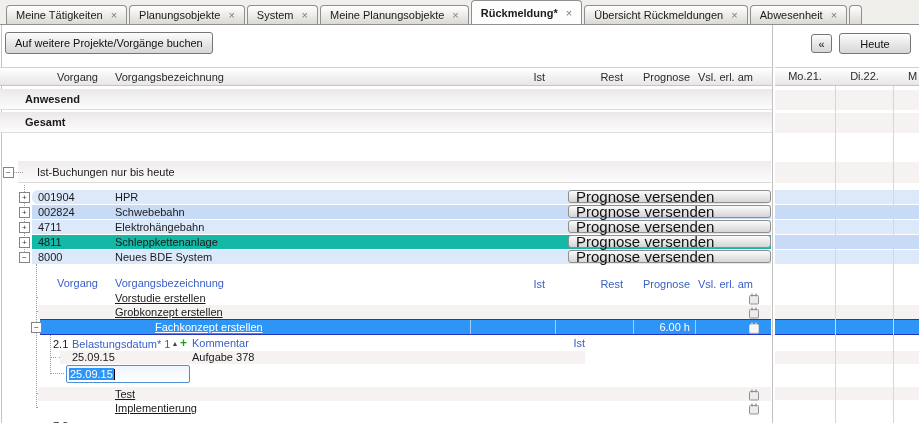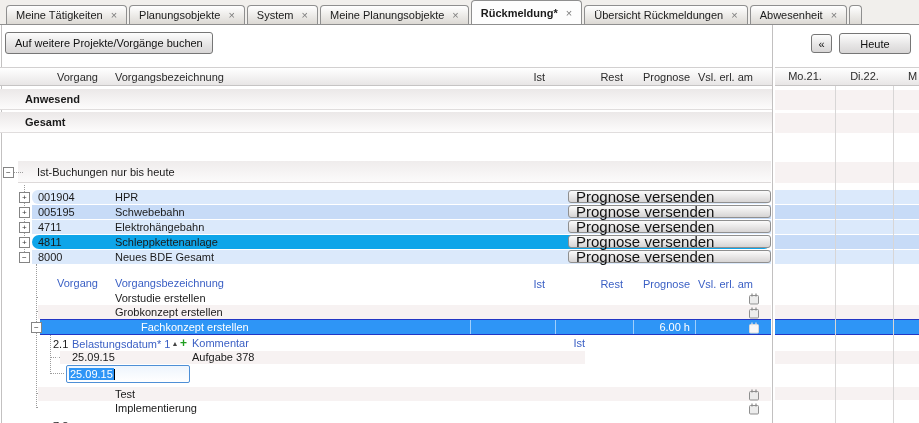--- a/index.html
+++ b/index.html
@@ -75,21 +75,21 @@
   .dv2 { left:36px; top:264px; height:144px; }
   .dv3 { left:50px; top:335px; height:39px; }
   .dot-h { position:absolute; height:1px; border-top:1px dotted #9c9c9c; z-index:1; }
   .l-root { left:14px; top:172px; width:9px; }
   .l-11 { left:37px; top:297px; width:15px; } .l-21 { left:37px; top:311px; width:15px; }
   .l-42 { left:37px; top:393px; width:15px; } .l-5  { left:37px; top:407px; width:15px; }
   .l-b1 { left:51px; top:357px; width:13px; } .l-b2 { left:51px; top:373px; width:13px; }
   
   .prow { position:absolute; left:32px; width:739px; height:14px; line-height:14px; z-index:2; }
   .pr0 { top:190px; background:#dbe9fb;border-radius:6px; } .pr1 { top:205px; background:#c7dbf7; }
-  .pr2 { top:220px; background:#dbe9fb; } .pr3 { top:235px; background:#0ea5e9;border-radius:7px; }
+  .pr2 { top:220px; background:#dbe9fb; } .pr3 { top:235px; background:#14b8a6; }
   .pr4 { top:250px; background:#dbe9fb; }
   .cid   { position:absolute; left:6px; }
   .cname { position:absolute; left:83px; }
   .pvbtn {
     position:absolute; left:536px; top:0; width:203px; height:13px;
     border:1px solid #8f8f8f; border-radius:3px;
     background:linear-gradient(#fbfbfb,#e9e8e8 50%,#d6d4d4);
     font-family:"Liberation Sans", sans-serif; font-size:15px; line-height:10px;
     text-align:left; padding-left:7px; color:#111;
   }
@@ -98,27 +98,27 @@
   .blue { color:#3a5fc4; }
   .sh-vorgang { position:absolute; left:57px; } .sh-bez { position:absolute; left:115px; }
   .subhdr .hcell { top:0; }
   
   .trow { position:absolute; left:38px; width:733px; height:14px; line-height:14px; z-index:2; }
   .t-11 { top:291px; background:#fff; }
   .t-21 { top:305px; background:#f7f2f2; }
   .t-42 { top:387px; background:#f7f2f2; }
   .t-5  { top:401px; background:#fff; }
   .tid   { position:absolute; left:15px;margin-top:32px; }
-  .tname { position:absolute; left:77px; }
+  .tname { position:absolute; left:77px;text-decoration:underline; }
   .trow-sel {
     position:absolute; left:40px; top:319px; width:731px; height:16px; z-index:2;
     background:#2e95f6; border-top:1px solid #2236c4; border-bottom:1px solid #2236c4;
     color:#fff; line-height:14px;
   }
-  .trow-sel .tid { left:13px; } .trow-sel .tname { left:68px;padding-left:33px; }
+  .trow-sel .tid { left:13px; } .trow-sel .tname { left:82px;padding-left:33px; }
   .sel-prog { position:absolute; left:585px; width:65px; text-align:right; color:#fff; }
   .vsep { position:absolute; top:0; width:1px; height:14px; background:rgba(255,255,255,.55); }
   .vs1 { left:430px; } .vs2 { left:515px; } .vs3 { left:593px; } .vs4 { left:655px; }
   
   .bhdr { position:absolute; top:337px; height:13px; line-height:13px; z-index:2; }
   .bh-datum { left:72px; } .bh-komm { left:192px; }
   .bh-ist { left:540px; width:45px; text-align:right; }
   .sortasc { font-size:7px; vertical-align:2px; margin-left:1px; color:#444; }
   .addplus { position:absolute; left:180px; top:336px; color:#1f9e1f; font-weight:bold; font-size:12px; z-index:2; }
   .brow { position:absolute; left:60px; top:351px; width:525px; height:13px; background:#f7f2f2; line-height:13px; z-index:2; }
@@ -229,37 +229,37 @@
   <div class="dot-h l-5"></div>
   <div class="dot-h l-b1"></div>
   <div class="dot-h l-b2"></div>
 
   <div class="prow pr0">
     <span class="cid">001904</span>
     <span class="cname">HPR</span>
     <button class="pvbtn">Prognose versenden</button>
   </div>
   <div class="prow pr1">
-    <span class="cid">005195</span>
+    <span class="cid">002824</span>
     <span class="cname">Schwebebahn</span>
     <button class="pvbtn">Prognose versenden</button>
   </div>
   <div class="prow pr2">
     <span class="cid">4711</span>
     <span class="cname">Elektrohängebahn</span>
     <button class="pvbtn">Prognose versenden</button>
   </div>
   <div class="prow pr3">
     <span class="cid">4811</span>
     <span class="cname">Schleppkettenanlage</span>
     <button class="pvbtn">Prognose versenden</button>
   </div>
   <div class="prow pr4">
     <span class="cid">8000</span>
-    <span class="cname">Neues BDE Gesamt</span>
+    <span class="cname">Neues BDE System</span>
     <button class="pvbtn">Prognose versenden</button>
   </div>
   <div class="exp ep0">+</div>
   <div class="exp ep1">+</div>
   <div class="exp ep2">+</div>
   <div class="exp ep3">+</div>
   <div class="exp ep4">−</div>
 
   <div class="subhdr">
     <span class="blue sh-vorgang">Vorgang</span>

